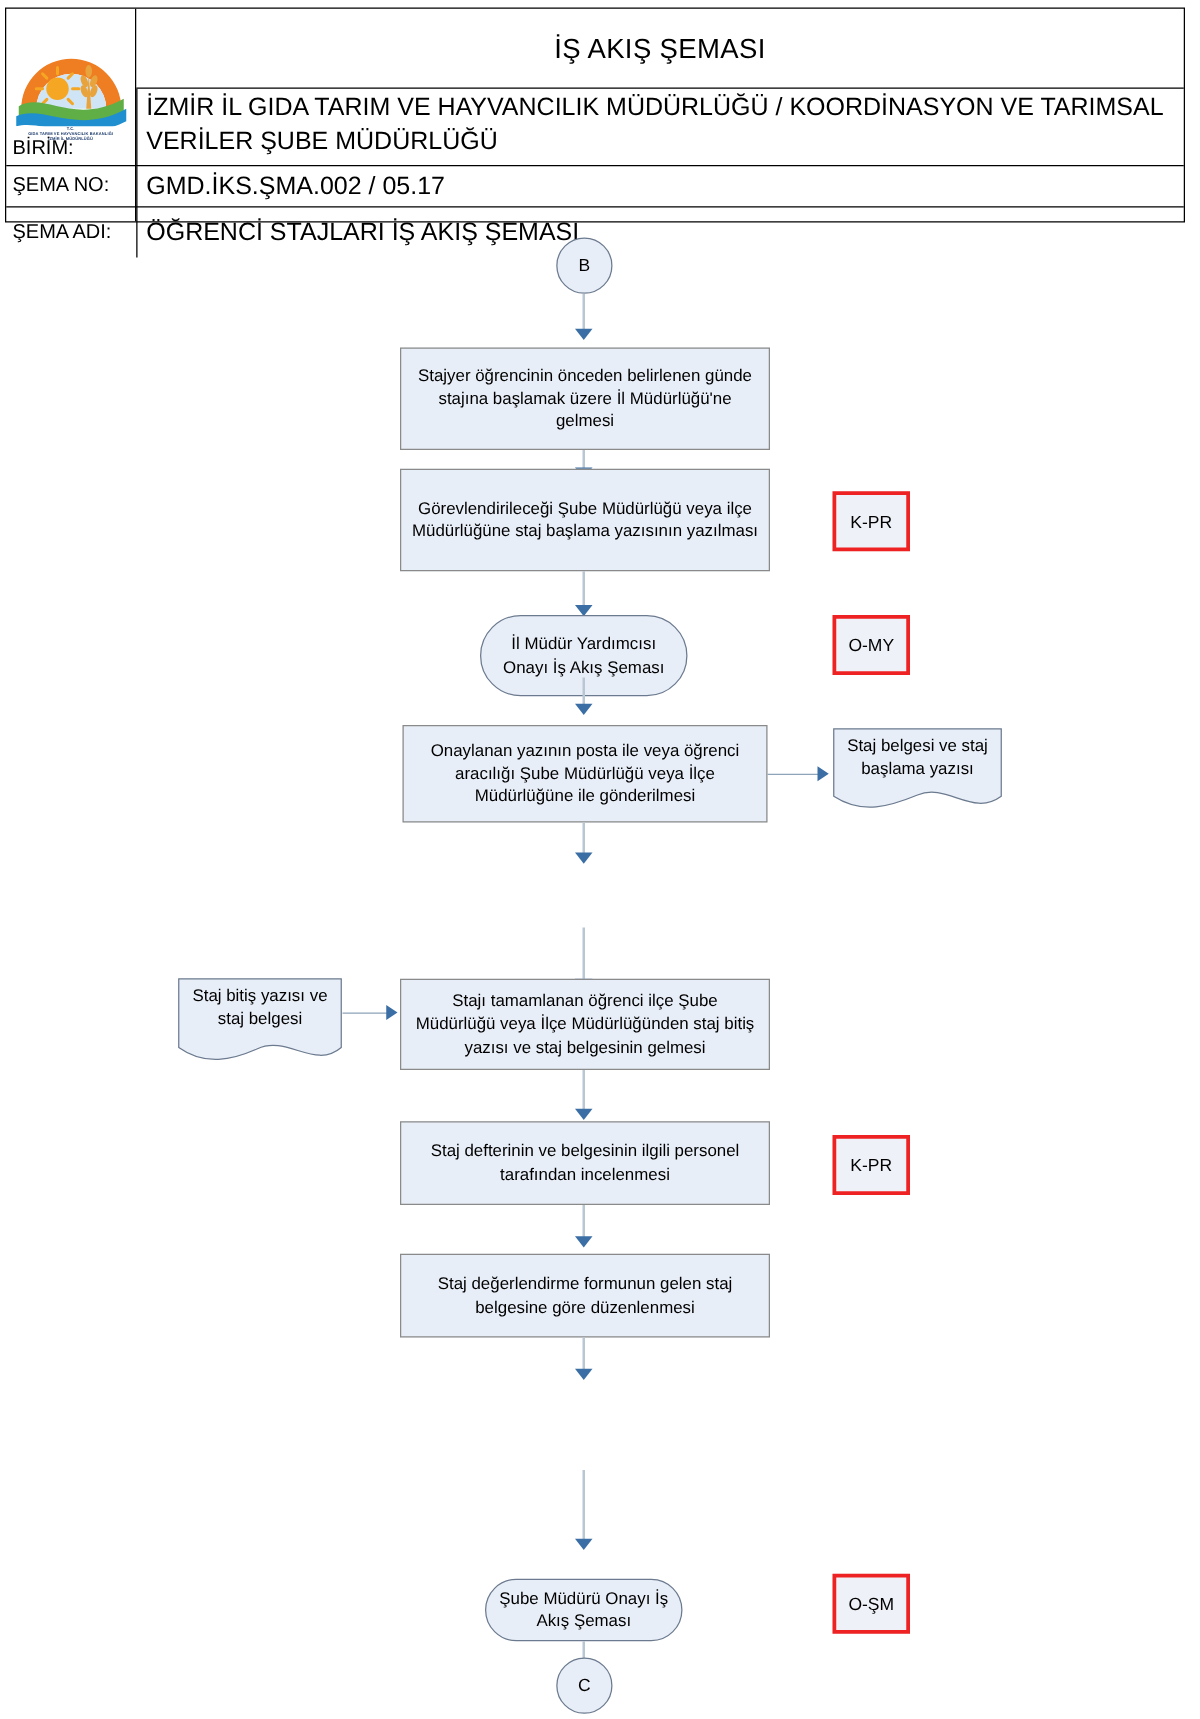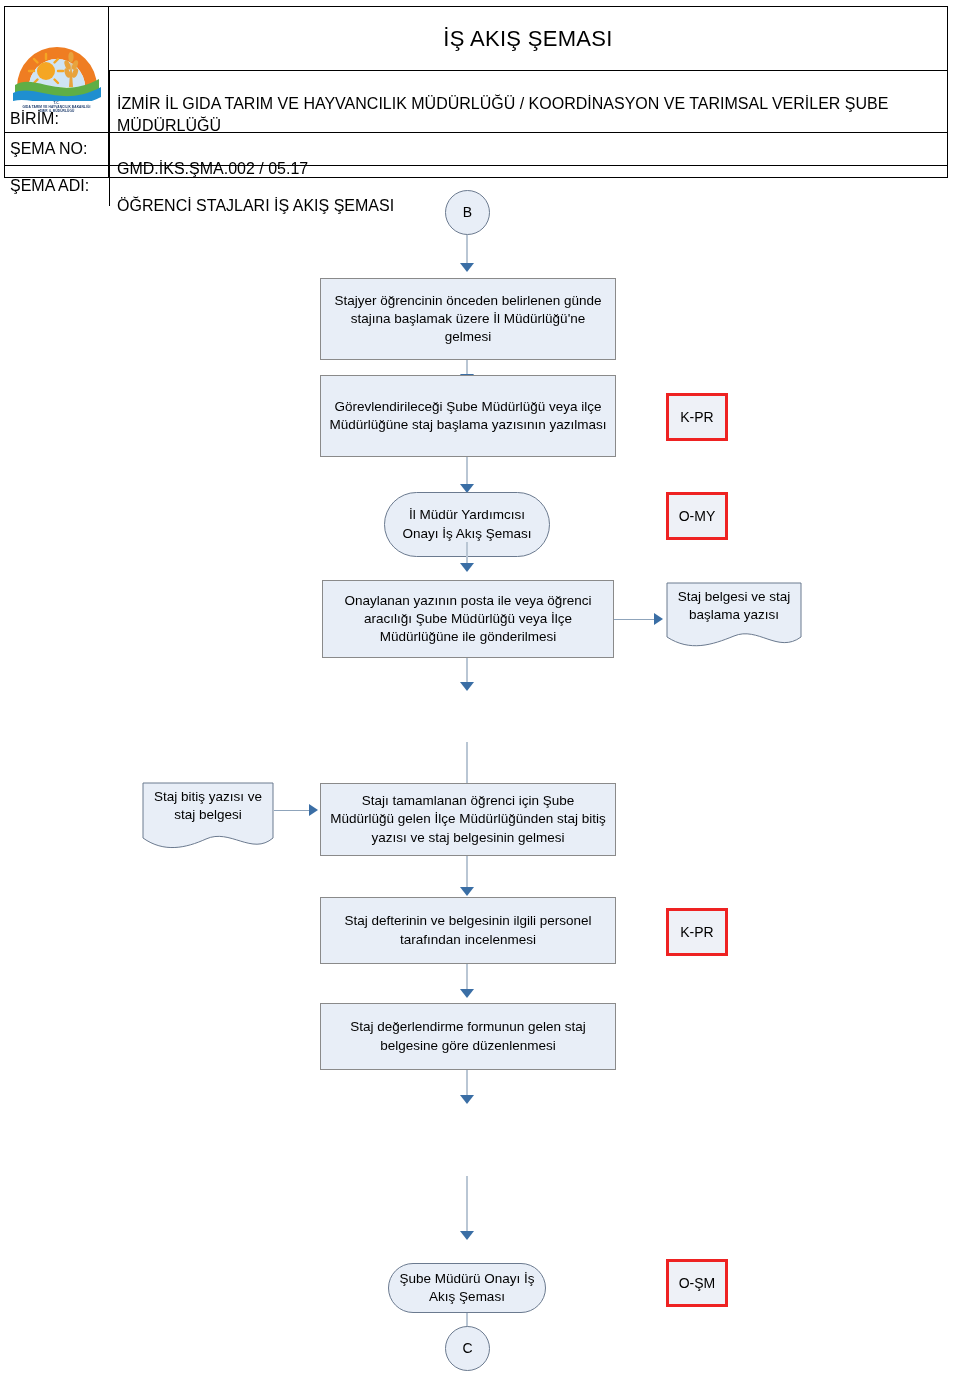--- a/index.html
+++ b/index.html
@@ -30,21 +30,21 @@
   .hdr-rows{position:absolute;left:0;top:64px;right:0;bottom:0;}
   .hrow{position:absolute;left:0;right:0;box-sizing:border-box;}
   .hrow .lbl{
     position:absolute;left:0;width:104px;height:100%;
     box-sizing:border-box;display:flex;align-items:center;
     padding-left:5px;font-size:16px;
   }
   .hrow .val{
     position:absolute;left:104px;right:0;height:100%;
     box-sizing:border-box;display:flex;align-items:center;
-    padding-left:8px;font-size:16px;line-height:1.35;margin-top:20px;
+    padding-left:8px;font-size:20px;line-height:1.35;
   }
   .hrow.r1{top:0;height:62px;border-bottom:1px solid #000;}
   .hrow.r1 .lbl{align-items:flex-end;padding-bottom:4px;}
   .hrow.r1 .val{align-items:flex-start;padding-top:2px;display:block;padding-right:6px;}
   .hrow.r2{top:62px;height:33px;border-bottom:1px solid #000;}
   .hrow.r3{top:95px;height:40px;}
   .hrow.r1 .lbl, .hrow.r2 .lbl, .hrow.r3 .lbl{border-right:0;}
 
   
   .colsep{position:absolute;left:104px;top:62px;width:1px;height:73px;background:#000;}
@@ -220,21 +220,21 @@
   <div class="docshape" style="left:142px;top:604px;width:132px;height:72px;">
     <svg width="132" height="72" viewBox="0 0 132 72">
       <path d="M1 1 H131 V56 C110 74, 88 46, 64 57 C44 66, 22 71, 1 56 Z" fill="#e8eef7" stroke="#6b7a8f" stroke-width="1"></path>
     </svg>
     <div class="doctext">Staj bitiş yazısı ve staj belgesi</div>
   </div>
 
   <div class="hline" style="left:274px;top:632px;width:38px;"></div>
   <div class="arrow-right" style="left:309px;top:626px;"></div>
 
-  <div class="node rect" style="left:320px;top:605px;width:296px;height:73px;">Stajı tamamlanan öğrenci için Şube Müdürlüğü gelen İlçe Müdürlüğünden staj bitiş yazısı ve staj belgesinin gelmesi</div>
+  <div class="node rect" style="left:320px;top:605px;width:296px;height:73px;">Stajı tamamlanan öğrenci ilçe Şube Müdürlüğü veya İlçe Müdürlüğünden staj bitiş yazısı ve staj belgesinin gelmesi</div>
 
   <div class="vline" style="left:466px;top:678px;height:34px;"></div>
   <div class="arrow-down" style="left:460px;top:709px;"></div>
 
   <div class="node rect" style="left:320px;top:719px;width:296px;height:67px;">Staj defterinin ve belgesinin ilgili personel tarafından incelenmesi</div>
 
   <div class="tagbox" style="left:666px;top:730px;width:62px;height:48px;">K-PR</div>
 
   <div class="vline" style="left:466px;top:786px;height:28px;"></div>
   <div class="arrow-down" style="left:460px;top:811px;"></div>

